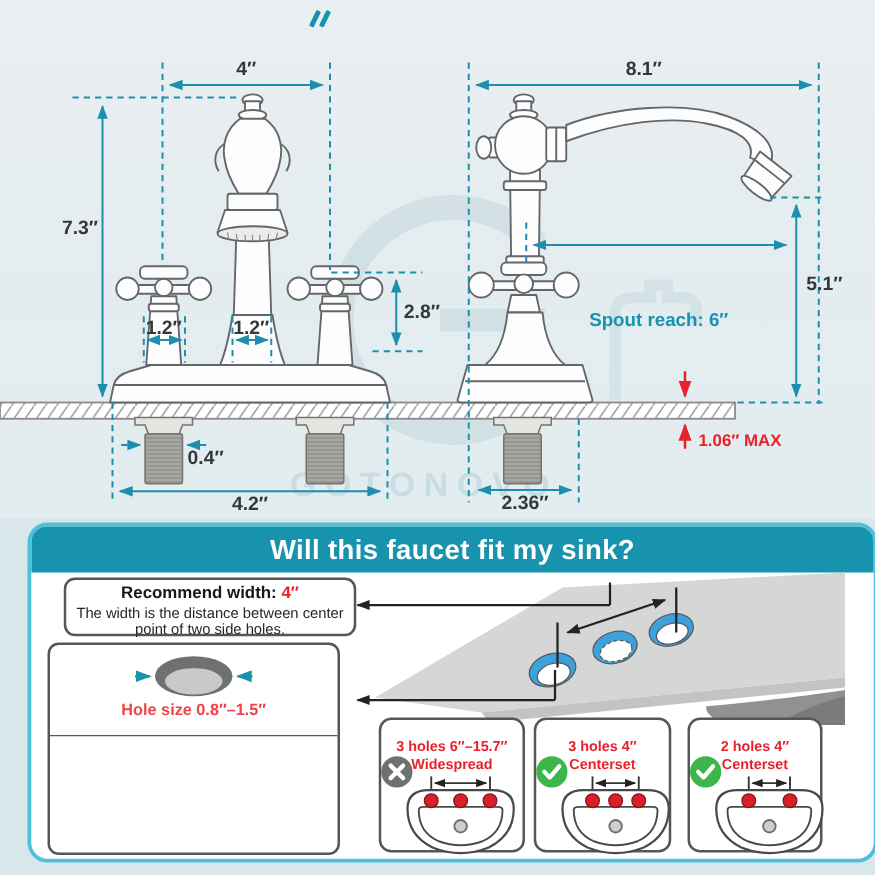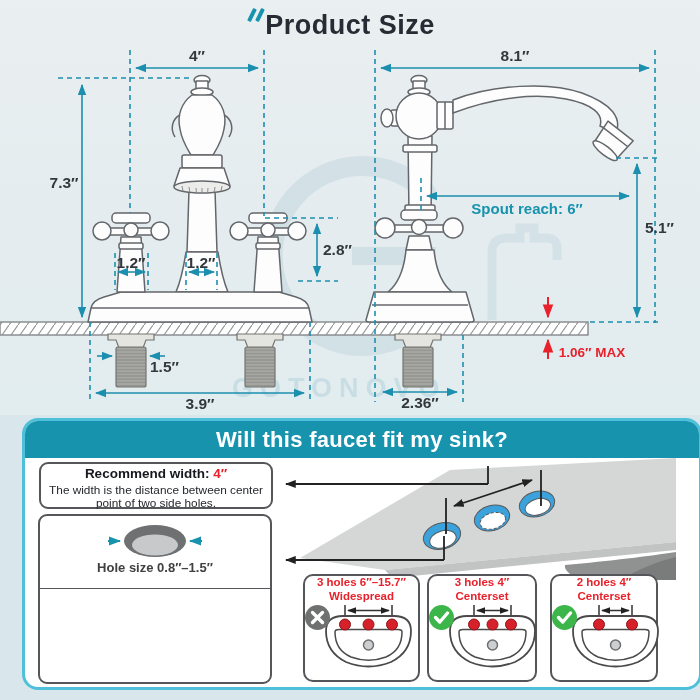--- a/index.html
+++ b/index.html
@@ -6,58 +6,57 @@
   .canvas{position:relative;width:700px;height:700px;overflow:hidden;
     font-family:"Liberation Sans","DejaVu Sans",sans-serif;
     background:#d9e7ec;}
   .top{position:absolute;left:0;top:0;width:700px;height:415px;
     background:linear-gradient(180deg,#eaeff1 0%,#e4ecef 55%,#e2edf0 100%);}
   .page-title{position:absolute;left:350px;top:10px;transform:translateX(-50%);
     font-size:27px;font-weight:800;color:#262b34;letter-spacing:.5px;white-space:nowrap;}
   .tmark{position:absolute;width:4px;height:14px;background:#1793ad;border-radius:1px;transform:rotate(26deg);}
   .dim{position:absolute;font-size:15.5px;font-weight:600;color:#33383d;white-space:nowrap;}
   .dim.c{transform:translateX(-50%);}
-  .dim.teal{color:#1793ad;font-weight:700;font-size:15px;}
+  .dim.teal{color:#1793ad;font-weight:700;font-size:15px;margin-top:48px;}
   .dim.red{color:#e8212b;font-weight:700;font-size:13.5px;}
   svg{display:block;}
   .diagram{position:absolute;left:0;top:0;}
   
   .fit-card{position:absolute;left:22px;top:418px;width:680px;height:272px;box-sizing:border-box;
     background:#fff;border:3px solid #4ec0d9;border-radius:16px;overflow:hidden;}
   .fit-header{height:37px;background:#1793ad;color:#fff;display:flex;align-items:center;justify-content:center;
     font-size:22px;font-weight:800;letter-spacing:.3px;}
   .fit-body{position:relative;height:229px;}
   .info-box{position:absolute;box-sizing:border-box;border:2px solid#55565a;border-radius:9px;background:#fff;text-align:center;}
-  .box1{left:14px;top:4px;width:234px;height:47px;padding-top:2px;}
+  .box1{left:26px;top:4px;width:234px;height:47px;padding-top:2px;}
   .box2{left:13px;top:56px;width:234px;height:170px;}
   .box-title{font-size:13.5px;font-weight:700;color:#16181d;line-height:1.15;}
   .box-title .red{color:#e8212b;}
   .box-body{font-size:11.8px;color:#24272c;line-height:1.18;margin:2px 6px 0;}
-  .box-note{font-size:13px;font-weight:700;color:#404040;}
+  .box-note{font-size:13px;font-weight:700;color:#ef4444;}
   .sec{position:absolute;left:0;width:100%;}
   .secA{top:0;height:73px;border-bottom:1.5px solid #55565a;padding-top:5px;box-sizing:border-box;}
   .secB{top:75px;height:95px;padding-top:4px;box-sizing:border-box;}
   .holegfx{margin:1px auto 0;display:block;}
   .sink-illo{position:absolute;left:255px;top:0;}
-  .opt{position:absolute;top:116px;box-sizing:border-box;height:108px;border:2px solid #55565a;border-radius:10px;background:#fff;text-align:center;padding-top:0;}
+  .opt{position:absolute;top:116px;box-sizing:border-box;height:108px;border:2px solid #55565a;border-radius:10px;background:#fff;text-align:center;padding-top:16px;}
   .opt1{left:278px;width:117px;} .opt2{left:402px;width:110px;} .opt3{left:525px;width:108px;}
   .opt-line{font-size:11.5px;font-weight:700;color:#e8212b;line-height:1.2;}
   .badge{position:absolute;left:-1px;top:28px;}
   .sinkgfx{display:block;margin:1px 0 0 16px;}
 </style>
 </head>
 <body>
 
 <div class="canvas">
 
   <div class="top">
 
     <span class="tmark" style="left:250px;top:8px;"></span>
     <span class="tmark" style="left:258px;top:8px;"></span>
-    <div class="page-title">Product Size</div>
 
     <svg class="diagram" width="700" height="415" viewBox="0 0 700 415">
       <defs>
         <marker id="mt" viewBox="0 0 8 6" markerWidth="7" markerHeight="6" refX="7.2" refY="3" orient="auto-start-reverse">
             <path d="M0,0L8,3L0,6Z" fill="#1d8fae"></path>
           </marker>
         <marker id="mr" viewBox="0 0 8 6" markerWidth="7" markerHeight="6" refX="7.2" refY="3" orient="auto-start-reverse">
             <path d="M0,0L8,3L0,6Z" fill="#e8212b"></path>
           </marker>
         <pattern id="hatch" width="9" height="13" patternUnits="userSpaceOnUse">
@@ -202,22 +201,22 @@
         <line x1="548" y1="297" x2="548" y2="317" marker-end="url(#mr)"></line>
         <line x1="548" y1="359" x2="548" y2="340" marker-end="url(#mr)"></line>
       </g>
     </svg>
 
     <div class="dim c" style="left:197px;top:47px;">4″</div>
     <div class="dim c" style="left:64px;top:174px;">7.3″</div>
     <div class="dim c" style="left:131px;top:254px;">1.2″</div>
     <div class="dim c" style="left:201px;top:254px;">1.2″</div>
     <div class="dim" style="left:323px;top:241px;">2.8″</div>
-    <div class="dim" style="left:150px;top:358px;">1.5″</div>
-    <div class="dim c" style="left:200px;top:395px;">3.9″</div>
+    <div class="dim" style="left:150px;top:358px;">0.4″</div>
+    <div class="dim c" style="left:200px;top:395px;">4.2″</div>
     <div class="dim c" style="left:515px;top:47px;">8.1″</div>
     <div class="dim teal c" style="left:527px;top:200px;">Spout reach: 6″</div>
     <div class="dim" style="left:645px;top:219px;">5.1″</div>
     <div class="dim c" style="left:420px;top:394px;">2.36″</div>
     <div class="dim red c" style="left:592px;top:345px;">1.06″ MAX</div>
   </div>
 
   <div class="fit-card">
     <div class="fit-header">Will this faucet fit my sink?</div>
     <div class="fit-body">

